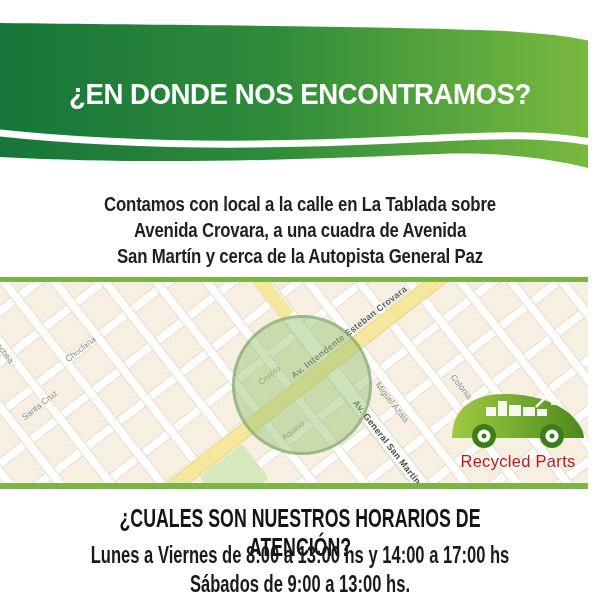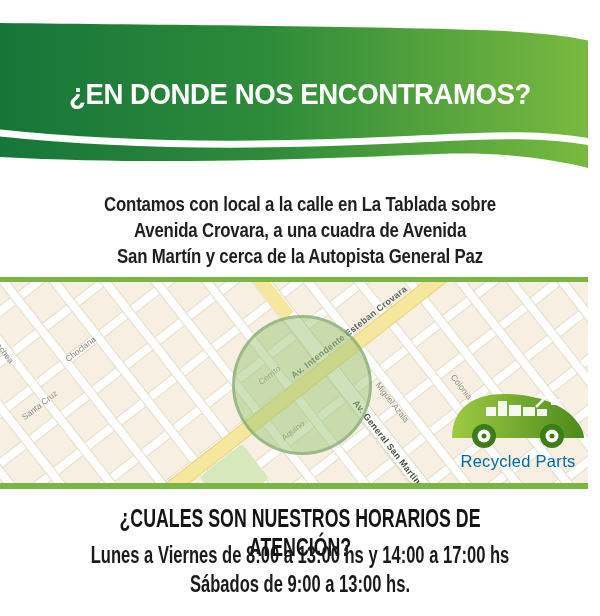--- a/index.html
+++ b/index.html
@@ -30,21 +30,21 @@
     border-top:1px solid #e9d483;border-bottom:1px solid #e9d483;}
   .av-label{position:absolute;font-size:9px;font-weight:700;color:#5d6053;letter-spacing:.3px;
     text-shadow:0 0 2px #fff,0 0 2px #fff;white-space:nowrap;}
   .street-label{position:absolute;font-size:8.5px;color:#8e897c;white-space:nowrap;
     text-shadow:0 0 2px #fff;}
   .vtext{writing-mode:vertical-rl;}
   .park{position:absolute;left:363px;top:512px;width:54px;height:44px;background:#d8e8bd;border-radius:4px;}
   .highlight-circle{position:absolute;left:232px;top:33px;width:140px;height:140px;border-radius:50%;
     border:3px solid rgba(120,156,110,0.55);box-sizing:border-box;}
   .logo{position:absolute;left:438px;top:104px;width:160px;text-align:center;}
-  .logo-label{font-size:16.5px;color:#0369a1;margin-top:-2px;letter-spacing:.3px;}
+  .logo-label{font-size:16.5px;color:#b91c1c;margin-top:-2px;letter-spacing:.3px;}
   
   .hours-title{position:absolute;top:504px;left:0;width:600px;text-align:center;color:#141414;
     font-size:25px;font-weight:700;transform:scaleX(0.71);transform-origin:center;}
   .hours-schedule{position:absolute;top:541px;left:0;width:600px;text-align:center;color:#1a1a1a;
     font-size:23px;font-weight:700;line-height:29px;white-space:pre-line;
     transform:scaleX(0.72);transform-origin:center;}
 </style>
 </head>
 <body>
 

